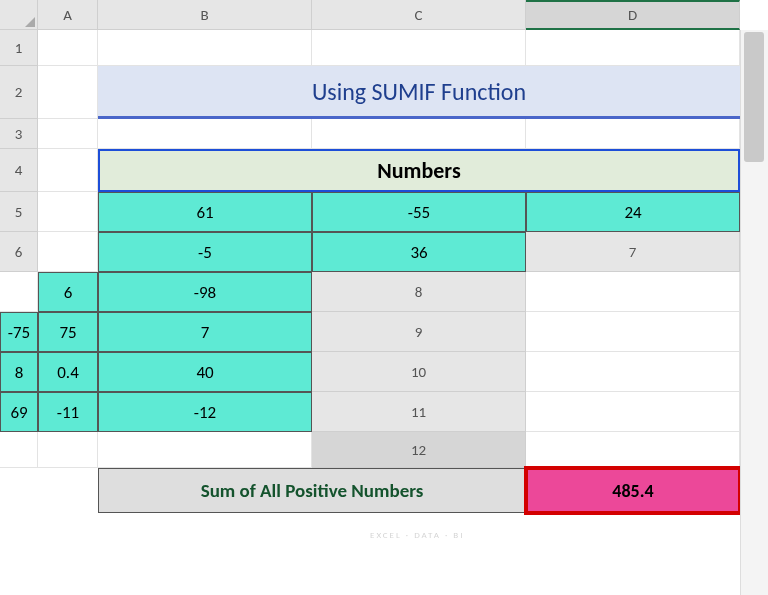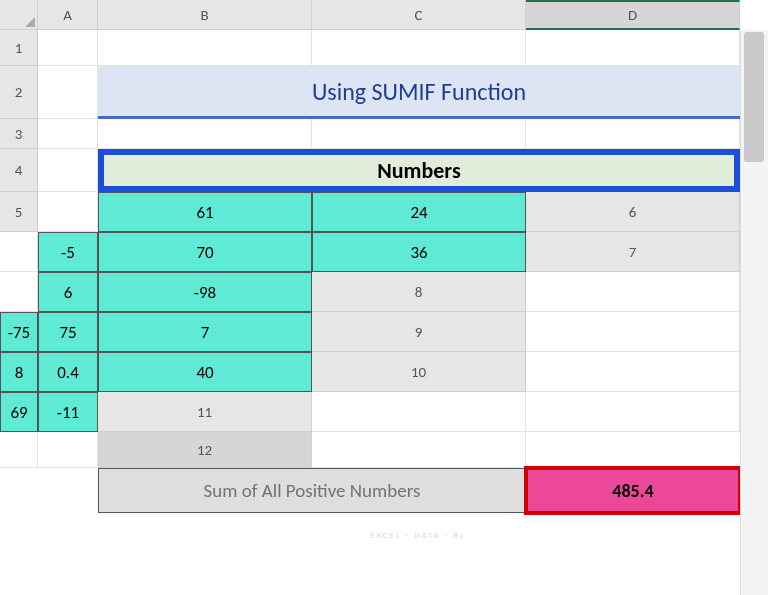--- a/index.html
+++ b/index.html
@@ -63,21 +63,21 @@
   }
   .title {
     font-size: 24px;
     font-weight: normal;
     color: #1f3f8e;
   }
   .tbl-header {
     grid-column: 3 / 6;
     grid-row: 5;
     background: #e1ecda;
-    border: 6px solid #1d4ed8;
+    border: 2px solid #1d4ed8;
     display: flex;
     align-items: center;
     justify-content: center;
     font-size: 22px;
     font-weight: bold;
     color: #000;
   }
   .datacell {
     background: #5eead4;
     border: 1px solid #555;
@@ -89,22 +89,22 @@
   }
   .sum-label {
     grid-column: 3 / 5;
     grid-row: 13;
     background: #dedede;
     border: 1px solid #555;
     display: flex;
     align-items: center;
     justify-content: center;
     font-size: 19px;
-    font-weight: normal;
-    color: #737373;
+    font-weight: bold;
+    color: #14532d;
   }
   .sum-value {
     grid-column: 5;
     grid-row: 13;
     background: #ec4899;
     border: 1px solid #555;
     display: flex;
     align-items: center;
     justify-content: center;
     font-size: 18px;
@@ -166,26 +166,26 @@
   <div class="cell"></div>
   <div class="cell"></div>
 
   <div class="rowhdr">4</div>
   <div class="cell"></div>
   <div class="tbl-header">Numbers</div>
 
   <div class="rowhdr">5</div>
   <div class="cell"></div>
   <div class="datacell">61</div>
+  <div class="datacell">-55</div>
   <div class="datacell">24</div>
 
   <div class="rowhdr">6</div>
   <div class="cell"></div>
   <div class="datacell">-5</div>
-  <div class="datacell">70</div>
   <div class="datacell">36</div>
 
   <div class="rowhdr">7</div>
   <div class="cell"></div>
   <div class="datacell">6</div>
   <div class="datacell">-98</div>
 
   <div class="rowhdr">8</div>
   <div class="cell"></div>
   <div class="datacell">-75</div>
@@ -195,20 +195,21 @@
   <div class="rowhdr">9</div>
   <div class="cell"></div>
   <div class="datacell">8</div>
   <div class="datacell">0.4</div>
   <div class="datacell">40</div>
 
   <div class="rowhdr">10</div>
   <div class="cell"></div>
   <div class="datacell">69</div>
   <div class="datacell">-11</div>
+  <div class="datacell">-12</div>
 
   <div class="rowhdr">11</div>
   <div class="cell"></div>
   <div class="cell"></div>
   <div class="cell"></div>
   <div class="cell"></div>
 
   <div class="rowhdr row12">12</div>
   <div class="cell"></div>
   <div class="sum-label">Sum of All Positive Numbers</div>

